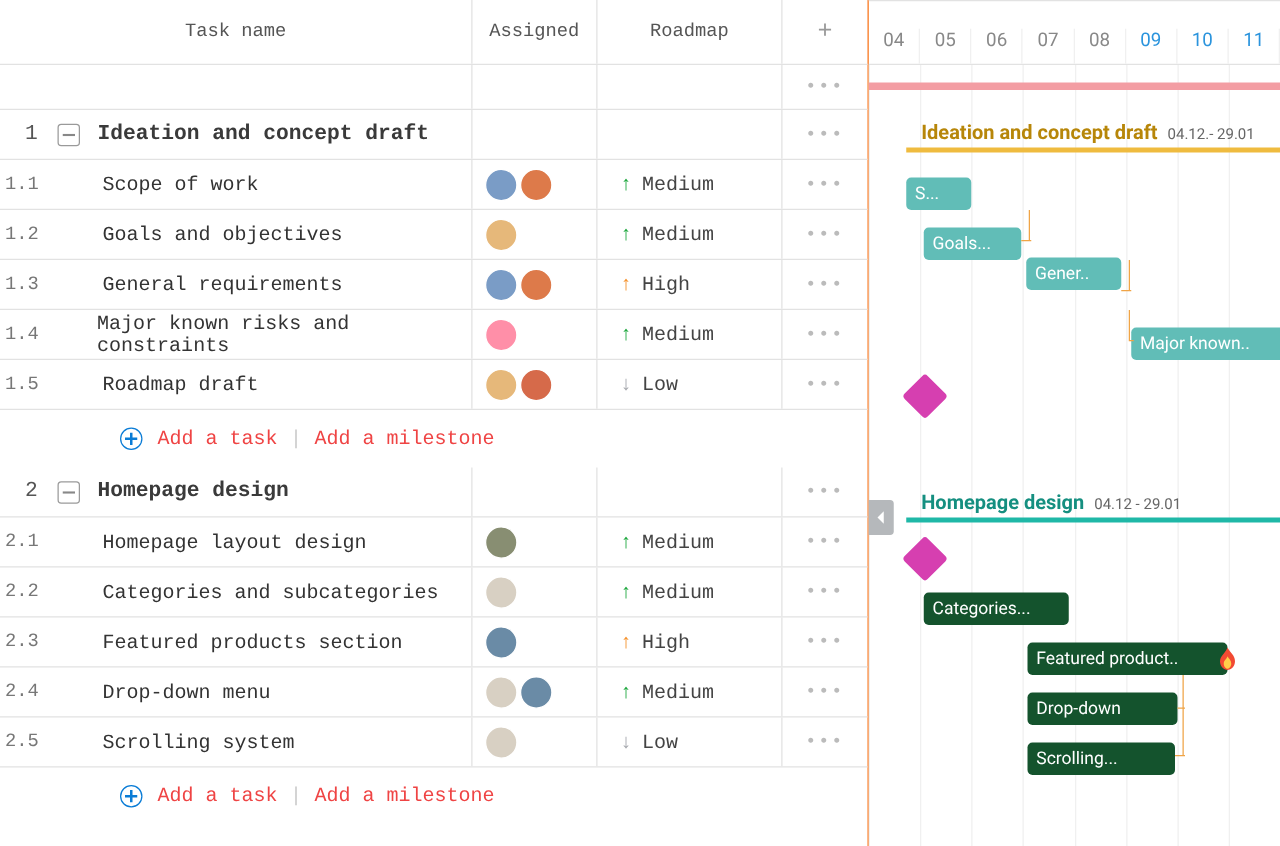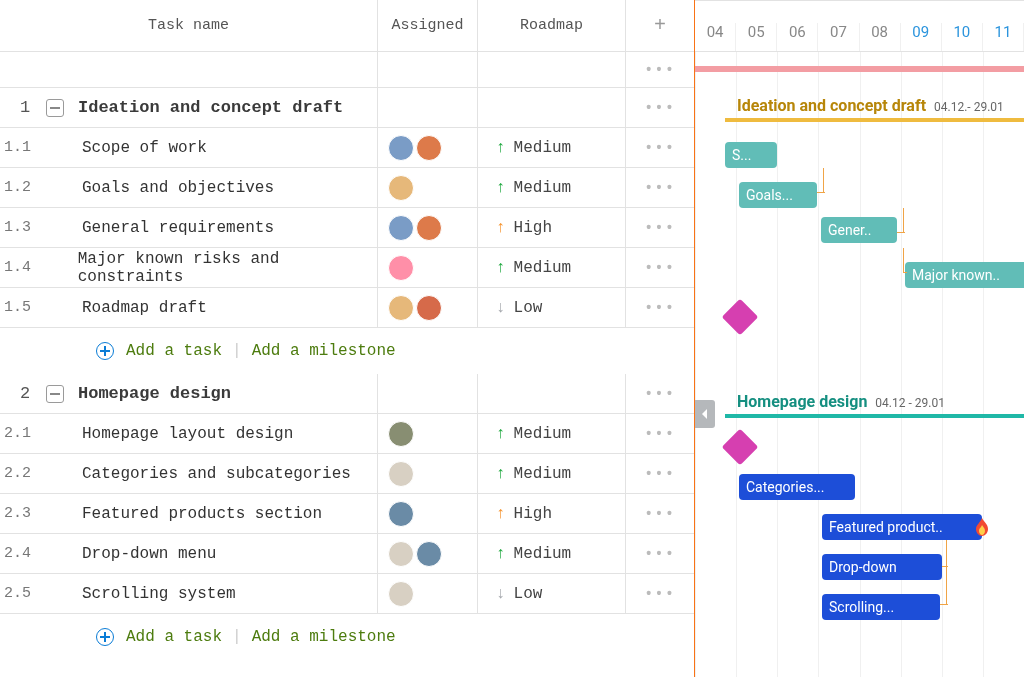--- a/index.html
+++ b/index.html
@@ -49,35 +49,35 @@
   .avatar + .avatar { margin-left:-2px; }
 
   .arrow-up { color:#1fa83f; font-size:16px;}
   .arrow-up-orange { color:#f5932e; font-size:16px;}
   .arrow-down { color:#a5a8ad; font-size:16px;}
   .priority-text { color:#444; font-size:16px;}
 
   .dots { color:#bbb; letter-spacing:2px; font-weight:700; cursor:pointer; font-size:14px;}
 
   .add-row { display:flex; height:46px; align-items:center; padding-left:96px; gap:10px;}
-  .add-link { color:#4d7c0f; font-size:16px; cursor:pointer;}
+  .add-link { color:#ef4444; font-size:16px; cursor:pointer;}
   .sep { color:#ccc; font-size:16px;}
   .add-icon { width:18px; height:18px; border:1.5px solid #0a7cd6; border-radius:50%; display:inline-flex; align-items:center; justify-content:center; margin-right:2px;}
   .add-icon svg { width:10px; height:10px; stroke:#0a7cd6; stroke-width:2; }
 
   
   .right { flex: 1; position:relative; display:flex; flex-direction:column; }
   .timeline-header { display:flex; height:52px; border-bottom:1px solid #e2e2e2; border-top:1px solid #e2e2e2; margin-top:0px; padding-top:22px;}
   .day { flex:1; text-align:center; color:#888; font-size:15px; border-right:1px solid #f0f0f0;}
   .day.weekend { color:#2b94dd;}
   .gantt-body { flex:1; position:relative; }
   .grid-line { position:absolute; top:0; bottom:0; width:1px; background:#f0f0f0;}
   .gantt-bar { position:absolute; height:26px; border-radius:4px; color:#fff; font-size:14px; display:flex; align-items:center; padding:0 7px; white-space:nowrap;}
   .bar-teal { background:#61bdb7; }
-  .bar-teal2 { background:#1d4ed8; }
+  .bar-teal2 { background:#14532d; }
 
   .group-title-bar { position:absolute; font-weight:700; font-size:16px; display:flex; align-items:baseline; gap:8px; }
   .group-title-bar .dates { font-weight:400; font-size:12px; color:#666;}
   .group-line { position:absolute; height:4px; border-top: 4px solid; }
   .overall-line { position:absolute; height:6px; background:#f39da3; left:0; right:0;}
 
   .milestone { position:absolute; width:26px; height:26px; background:#d63fb0; transform:rotate(45deg); border-radius:3px;}
 
   .dep-line { position:absolute; border:1px solid #f0a446; }
   .dep-line.v { width:0; border-left:1.5px solid #f0a446; border-right:none; border-top:none; border-bottom:none;}
@@ -370,21 +370,21 @@
         <div class="grid-line" style="left: 246.75px;"></div>
         <div class="grid-line" style="left: 287.875px;"></div>
         <div class="overall-line" style="top: 14px;"></div>
         <div class="group-title-bar" style="top: 44px; left: 42px; color: rgb(183, 134, 9);">
           <span>Ideation and concept draft</span>
           <span class="dates">04.12.- 29.01</span>
         </div>
         <div class="group-line" style="top: 66px; left: 30px; right: 0px; border-color: rgb(239, 187, 63);"></div>
         <div class="gantt-bar bar-teal" style="top: 90px; left: 30px; width: 52px;">S...</div>
         <div class="gantt-bar bar-teal" style="top: 130px; left: 44px; width: 78px;">Goals...</div>
-        <div class="gantt-bar bar-teal" style="top: 165px; left: 126px; width: 76px;">Gener..</div>
+        <div class="gantt-bar bar-teal" style="top: 154px; left: 126px; width: 76px;">Gener..</div>
         <div class="gantt-bar bar-teal" style="top: 210px; left: 210px; width: 140px;">Major known..</div>
         <div class="milestone" style="top: 252px; left: 32px;"></div>
         <div class="dep-line v" style="top: 116px; left: 128px; height: 24px;"></div>
         <div class="dep-line h" style="top: 140px; left: 122px; width: 8px;"></div>
         <div class="dep-line v" style="top: 156px; left: 208px; height: 24px;"></div>
         <div class="dep-line h" style="top: 180px; left: 202px; width: 8px;"></div>
         <div class="dep-line v" style="top: 196px; left: 208px; height: 24px;"></div>
         <div class="dep-line h" style="top: 220px; left: 208px; width: 4px;"></div>
         <div class="group-title-bar" style="top: 340px; left: 42px; color: rgb(21, 143, 128);">
           <span>Homepage design</span>

